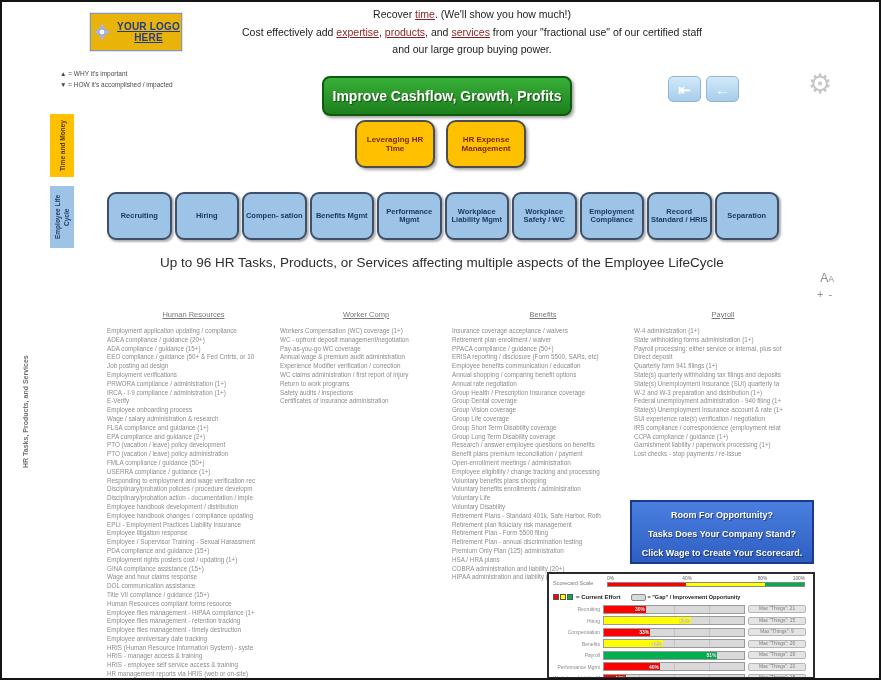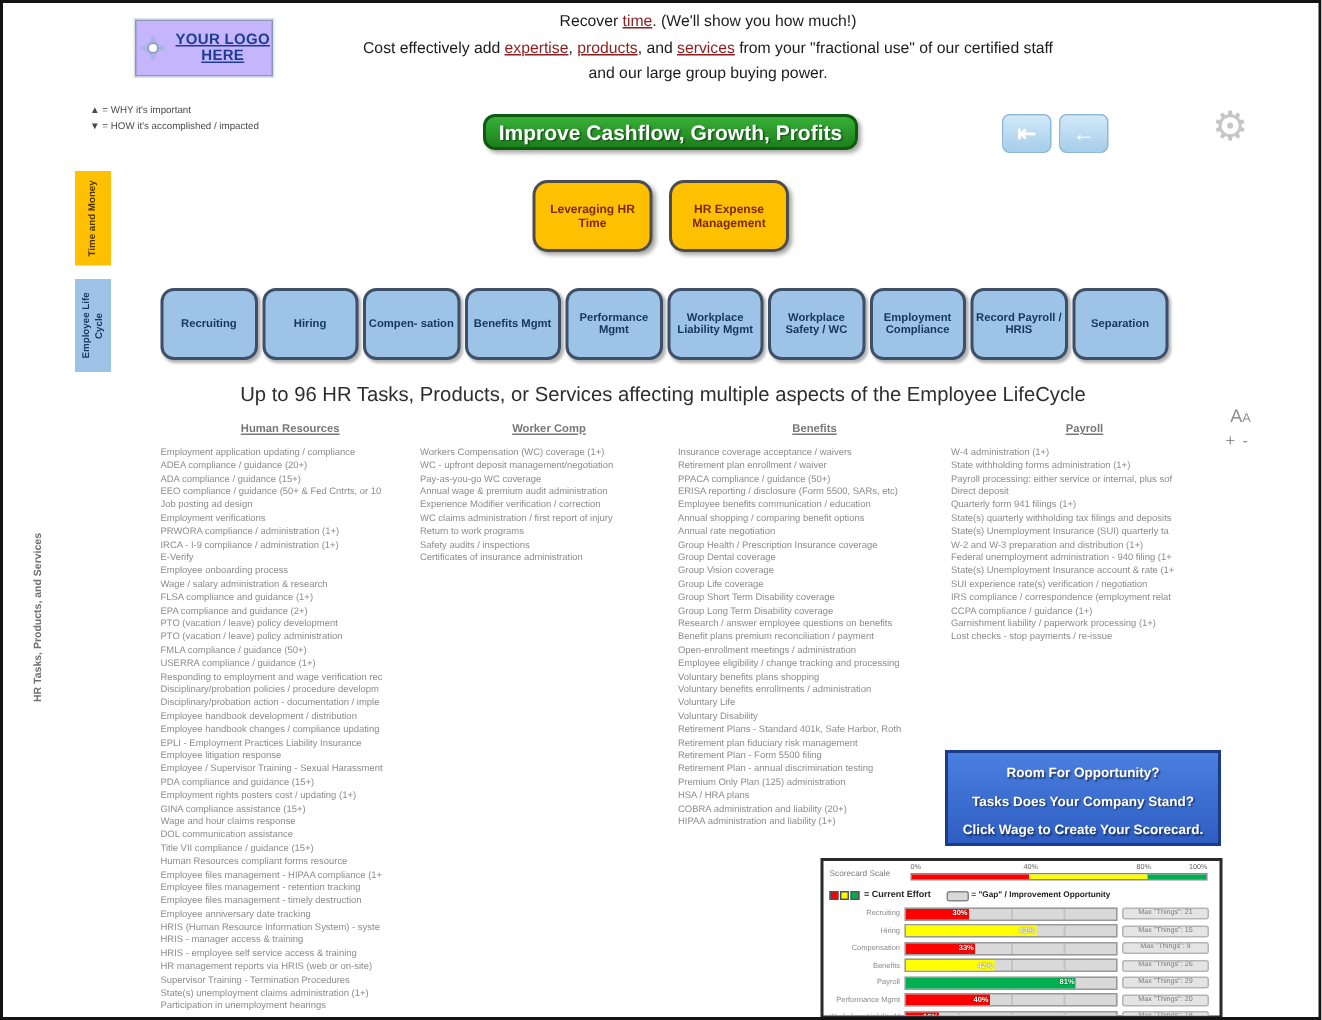--- a/index.html
+++ b/index.html
@@ -1,26 +1,26 @@
 <!DOCTYPE html>
 <html><head>
 <meta charset="utf-8">
 <style>
   *{margin:0;padding:0;box-sizing:border-box;}
   html,body{background:#fff;}
   body{font-family:"Liberation Sans",sans-serif;}
   .page{position:relative;width:881px;height:680px;border:2px solid #141414;background:#fff;overflow:hidden;}
 
   
-  .logo{position:absolute;left:88px;top:11px;width:92px;height:38px;border:1px solid #8a97b5;outline:1px solid #dde2ee;background:#c4b5fd;display:flex;align-items:center;justify-content:center;gap:5px;cursor:pointer;}
+  .logo{position:absolute;left:88px;top:11px;width:92px;height:38px;border:1px solid #8a97b5;outline:1px solid #dde2ee;background:#eab308;display:flex;align-items:center;justify-content:center;gap:5px;cursor:pointer;}
   .logo-text{color:#1f3c8f;font-weight:bold;font-size:10px;line-height:11px;text-align:center;text-decoration:underline;letter-spacing:.2px;}
   .tagline{position:absolute;left:130px;top:4px;width:680px;text-align:center;font-size:10.5px;line-height:17.5px;color:#1c1c1c;}
   .em{color:#8b1e1e;font-weight:normal;text-decoration:underline;}
   .key{position:absolute;left:58px;top:66px;font-size:6.5px;color:#4a4a4a;line-height:11px;}
-  .green-btn{position:absolute;left:320px;top:74px;width:250px;height:24px;background:linear-gradient(#38b038 0%,#1d7f1d 100%);border:2px solid #0f5a0f;border-radius:8px;color:#fff;font-weight:bold;font-size:14px;font-family:inherit;text-shadow:1px 1px 1px rgba(0,0,0,.45);box-shadow:2px 2px 3px rgba(0,0,0,.35);cursor:pointer;}
+  .green-btn{position:absolute;left:320px;top:74px;width:250px;height:40px;background:linear-gradient(#38b038 0%,#1d7f1d 100%);border:2px solid #0f5a0f;border-radius:8px;color:#fff;font-weight:bold;font-size:14px;font-family:inherit;text-shadow:1px 1px 1px rgba(0,0,0,.45);box-shadow:2px 2px 3px rgba(0,0,0,.35);cursor:pointer;}
   .nav-btn{position:absolute;top:74px;width:33px;height:26px;background:linear-gradient(#d2e9f9,#a6cdea);border:1px solid #8fb8d6;border-radius:5px;color:#fff;font-size:15px;font-weight:bold;cursor:pointer;font-family:inherit;line-height:1;}
   .nav-first{left:666px;}
   .nav-back{left:704px;}
   .gear{position:absolute;left:806px;top:69px;font-size:27px;color:#c6c6c6;cursor:pointer;line-height:1;}
 
   
   .vtab{position:absolute;left:48px;width:24px;writing-mode:vertical-rl;transform:rotate(180deg);text-align:center;font-size:6.5px;font-weight:bold;line-height:9px;display:flex;align-items:center;justify-content:center;}
   .ytab{top:112px;height:63px;background:#ffc000;color:#4a3500;}
   .btab{top:184px;height:62px;background:#9dc3e6;color:#1f3864;}
   .ybtn-row{position:absolute;left:353px;top:118px;display:flex;gap:11px;}
@@ -31,21 +31,21 @@
   
   .heading{position:absolute;left:60px;top:253px;width:760px;text-align:center;font-size:13.5px;color:#2e2e2e;}
   .side-label{position:absolute;left:20px;top:296px;height:170px;writing-mode:vertical-rl;transform:rotate(180deg);font-size:7px;font-weight:bold;color:#6f6f6f;white-space:nowrap;}
   .font-ctrl{position:absolute;left:808px;top:266px;width:34px;text-align:center;color:#8f8f8f;}
   .aa span{cursor:pointer;}
   .a-big{font-size:12px;}
   .a-small{font-size:8.5px;}
   .pm{font-size:11px;margin-top:2px;letter-spacing:5px;}
   .pm span{cursor:pointer;}
   .columns{position:absolute;left:105px;top:279px;display:grid;grid-template-columns:173px 172px 182px 178px;}
-  .col-h{font-size:7.5px;font-weight:bold;color:#787878;text-decoration:underline;text-align:center;margin-bottom:8px;cursor:pointer;}
+  .col-h{font-size:7.5px;font-weight:normal;color:#787878;text-decoration:underline;text-align:center;margin-bottom:8px;cursor:pointer;margin-top:29px;}
   .item{font-size:6.3px;line-height:8.8px;color:#8c8c8c;white-space:nowrap;overflow:hidden;padding-right:6px;}
 
   
   .cta-box{position:absolute;left:628px;top:498px;width:184px;height:64px;background:linear-gradient(#4a7fe0,#2f5ec2);border:2px solid #1b3a8c;color:#fff;font-weight:bold;text-align:center;font-size:9px;line-height:19px;padding-top:4px;text-shadow:1px 1px 1px rgba(0,0,0,.5);cursor:pointer;}
 
   
   .scorecard{position:absolute;left:545px;top:570px;width:268px;height:107px;border:2px solid #2b2b2b;background:#fff;overflow:hidden;padding:2px 4px;}
   .sc-head{position:relative;height:14px;}
   .sc-title{position:absolute;left:0;top:4px;width:52px;font-size:5.5px;color:#7a7a7a;}
   .scale-area{position:absolute;left:54px;right:4px;top:0;height:14px;}
@@ -107,21 +107,21 @@
   <div class="vtab btab">Employee Life Cycle</div>
   <div class="lc-row">
       <button class="lcbtn">Recruiting</button>
       <button class="lcbtn">Hiring</button>
       <button class="lcbtn">Compen- sation</button>
       <button class="lcbtn">Benefits Mgmt</button>
       <button class="lcbtn">Performance Mgmt</button>
       <button class="lcbtn">Workplace Liability Mgmt</button>
       <button class="lcbtn">Workplace Safety / WC</button>
       <button class="lcbtn">Employment Compliance</button>
-      <button class="lcbtn">Record Payroll / HRIS</button>
+      <button class="lcbtn">Record Standard / HRIS</button>
       <button class="lcbtn">Separation</button>
     </div>
 
   <div class="heading">Up to 96 HR Tasks, Products, or Services affecting multiple aspects of the Employee LifeCycle</div>
   <div class="side-label">HR Tasks, Products, and Services</div>
 
   <div class="font-ctrl">
     <div class="aa"><span class="a-big">A</span><span class="a-small">A</span></div>
     <div class="pm"><span>+</span><span>-</span></div>
   </div>

